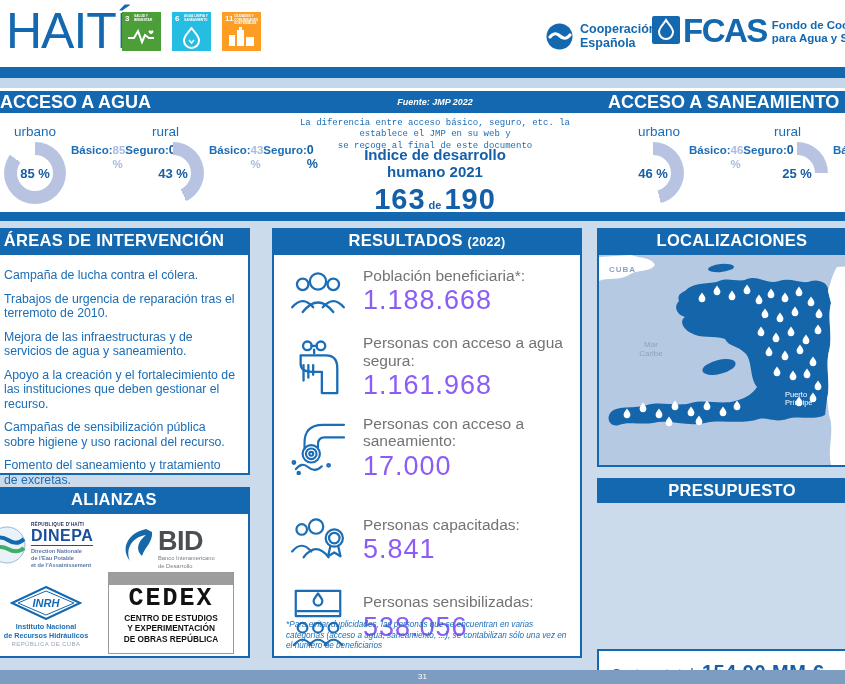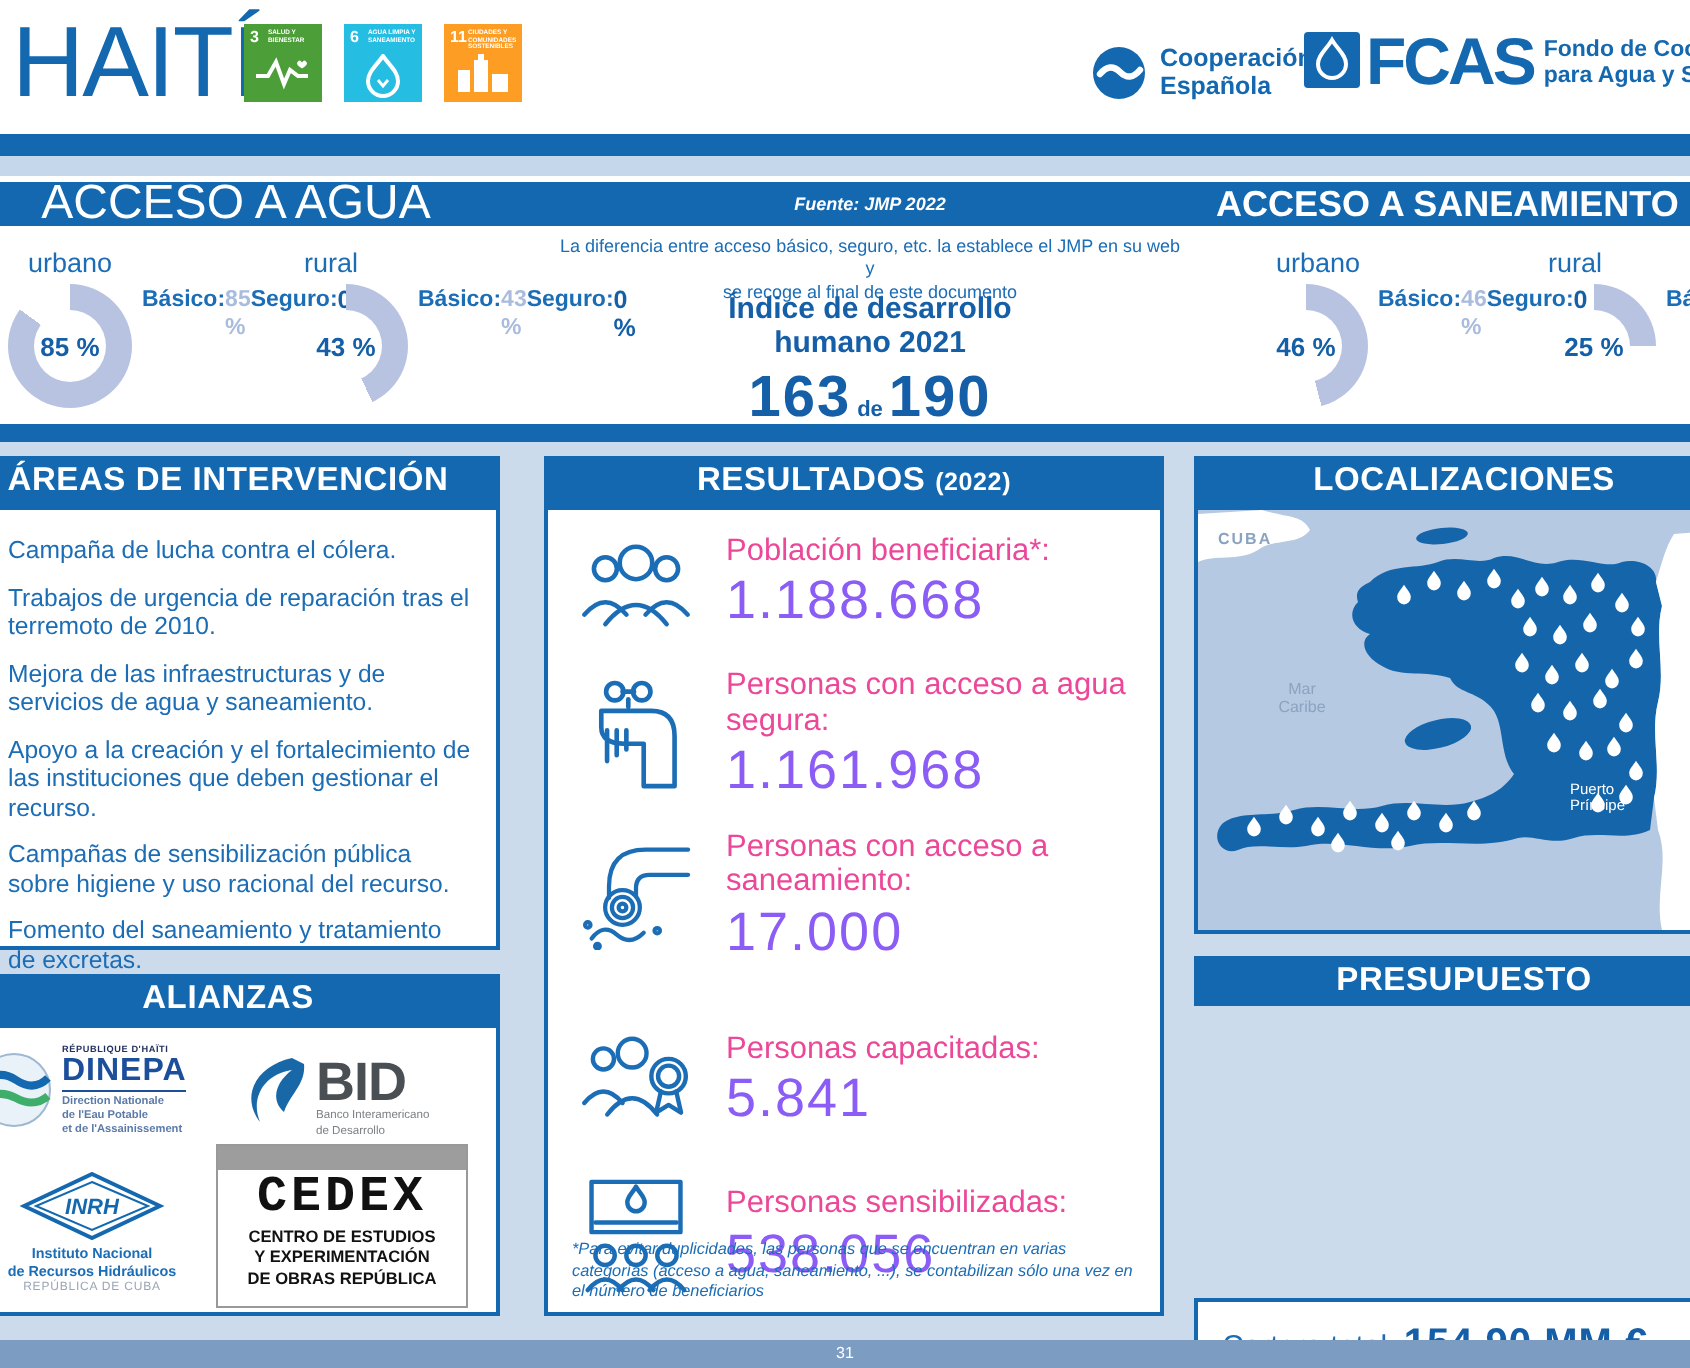--- a/index.html
+++ b/index.html
@@ -15,56 +15,56 @@
   .sdg svg{position:absolute;left:5px;top:15px;}
   .coop{position:absolute;left:546px;top:22px;display:flex;gap:7px;align-items:center;}
   .coop-txt{font-size:12.5px;font-weight:700;color:#1368af;line-height:1.12;}
   .fcas{position:absolute;left:652px;top:16px;display:flex;align-items:flex-start;}
   .fcas-word{font-size:33px;font-weight:800;color:#1368af;letter-spacing:-1.5px;line-height:30px;margin-left:3px;}
   .fcas-txt{font-size:11.5px;font-weight:700;color:#1368af;line-height:1.15;margin-left:5px;margin-top:3px;white-space:nowrap;}
   
   .bar-dark{position:absolute;left:0;top:67px;width:845px;height:11px;background:#1368af;}
   .bar-light{position:absolute;left:0;top:78px;width:845px;height:10px;background:#c5d7ea;}
   .access-bar{position:absolute;left:0;top:91px;width:845px;height:22px;background:#1368af;color:#fff;}
-  .ab-agua{position:absolute;left:0;width:236px;text-align:center;font-size:24px;font-weight:400;line-height:22px;}
+  .ab-agua{position:absolute;left:0;width:236px;font-size:18px;font-weight:700;line-height:22px;}
   .ab-fuente{position:absolute;left:330px;width:210px;text-align:center;font-size:9px;font-style:italic;font-weight:700;line-height:22px;}
   .ab-san{position:absolute;left:608px;white-space:nowrap;font-size:18px;font-weight:800;line-height:22px;}
   
   .dz{position:absolute;left:0;top:113px;width:845px;height:99px;background:#fff;}
   .dgroup{position:absolute;top:11px;width:136px;}
   .zone{font-size:13.5px;color:#1b6db6;margin-left:10px;}
   .drow{display:flex;gap:5px;margin-top:3px;}
   .donut{width:62px;height:62px;border-radius:50%;position:relative;flex:0 0 62px;}
   .donut::after{content:"";position:absolute;inset:13px;background:#fff;border-radius:50%;}
   .dval{position:absolute;inset:0;display:flex;align-items:center;justify-content:center;z-index:1;
         font-weight:800;font-size:13px;color:#155fa8;}
   .dlabels{display:flex;font-size:11.5px;line-height:13.5px;padding-top:2px;}
   .lb{font-weight:700;color:#1b6db6;}
   .lv{color:#a9bcde;font-weight:700;}
   .ls{color:#155fa8;font-weight:800;font-size:12.5px;}
-  .note{position:absolute;left:280px;top:5px;width:310px;text-align:center;font-size:9px;color:#1b6db6;line-height:1.25;}
+  .note{position:absolute;left:280px;top:5px;width:310px;text-align:center;font-size:9px;color:#1b6db6;line-height:1.25;font-family:Liberation Mono, monospace;}
   .hdi{position:absolute;left:280px;top:34px;width:310px;text-align:center;color:#155fa8;}
   .hdi-l{font-size:15px;font-weight:800;line-height:1.12;}
   .hdi-rank{margin-top:2px;}
   .hdi-big{font-size:29px;font-weight:800;letter-spacing:1px;}
   .hdi-de{font-size:11px;font-weight:700;margin:0 3px;}
   
   .main{position:absolute;left:0;top:221px;width:845px;height:463px;background:#ccdbec;}
   .ph{position:absolute;height:25px;background:#1368af;color:#fff;text-align:center;
       font-size:16.5px;font-weight:800;line-height:25px;letter-spacing:.3px;}
   .ph .yr{font-size:12.5px;font-weight:800;}
   .pb{position:absolute;background:#fff;border:2px solid #1368af;box-sizing:border-box;}
   
   .areas-list{margin:0;padding:13px 12px 0 24px;list-style:none;}
   .areas-list li{font-size:12.3px;color:#1b6db6;line-height:1.18;margin-bottom:9px;}
   
   .res-rows{padding:4px 8px 0 12px;}
   .res-row{display:flex;align-items:center;gap:13px;}
   .res-ic{flex:0 0 64px;display:flex;justify-content:center;color:#1b6db6;}
-  .res-label{font-size:15.5px;color:#ec4899;line-height:1.12;width:200px;}
+  .res-label{font-size:15.5px;color:#737373;line-height:1.12;width:200px;}
   .res-val{font-size:27px;font-weight:400;color:#8b5cf6;letter-spacing:1px;margin-top:1px;}
   .res-foot{position:absolute;left:12px;right:8px;bottom:5px;font-size:8.2px;font-style:italic;color:#1b6db6;line-height:1.25;}
   
   .map{position:absolute;inset:0;}
   
   .al-body{position:relative;}
   .dinepa{position:absolute;left:8px;top:8px;display:flex;gap:5px;align-items:center;}
   .dinepa-t{width:86px;}
   .dinepa-c{font-size:4.6px;font-weight:700;color:#23315e;letter-spacing:.3px;}
   .dinepa-n{font-size:16px;font-weight:800;color:#1b4e9b;letter-spacing:.5px;border-bottom:1.5px solid #1b4e9b;display:inline-block;line-height:1.05;}

